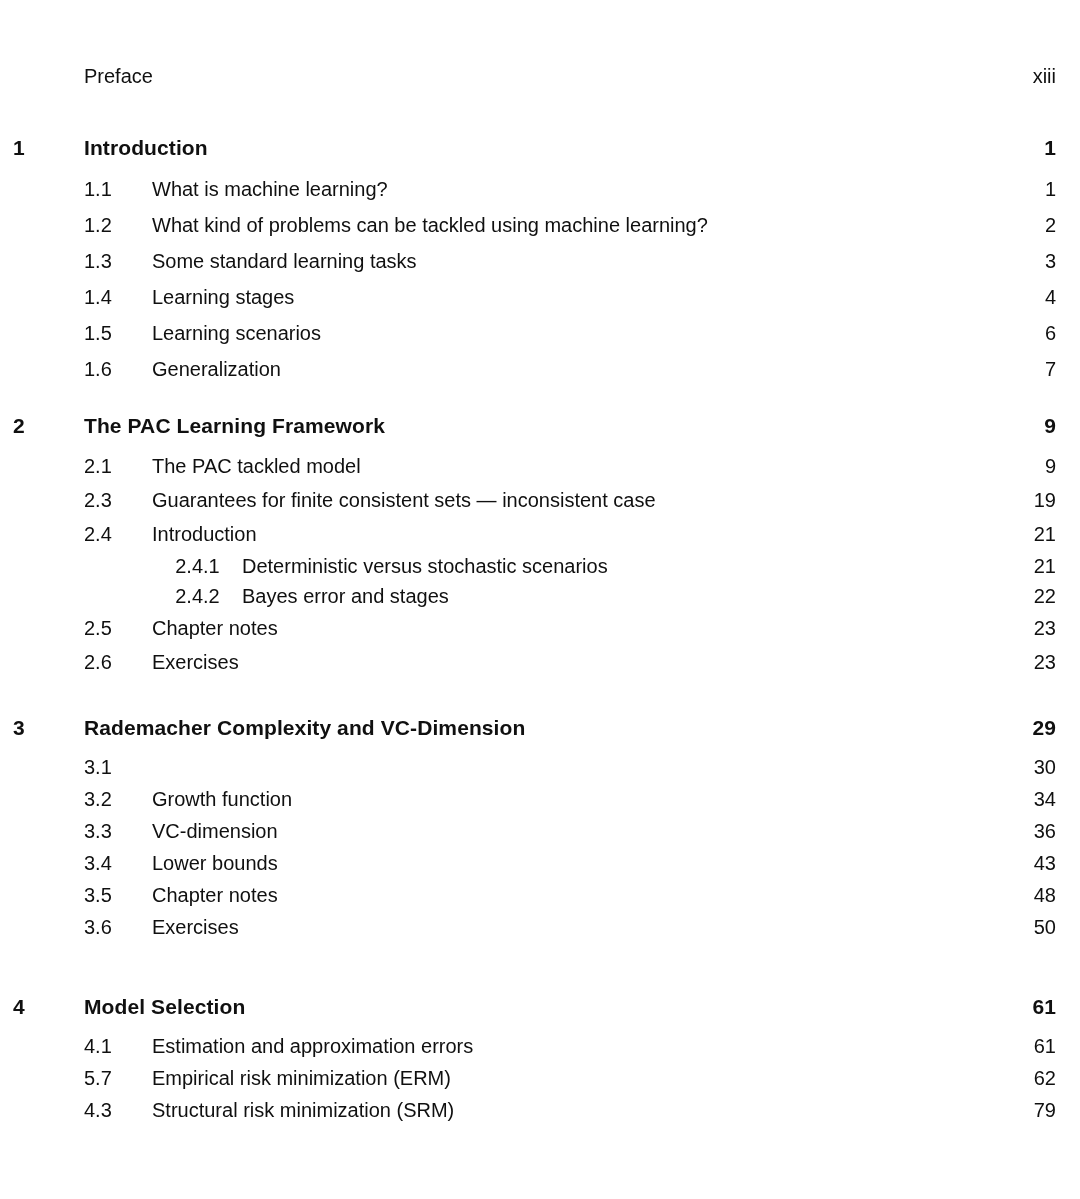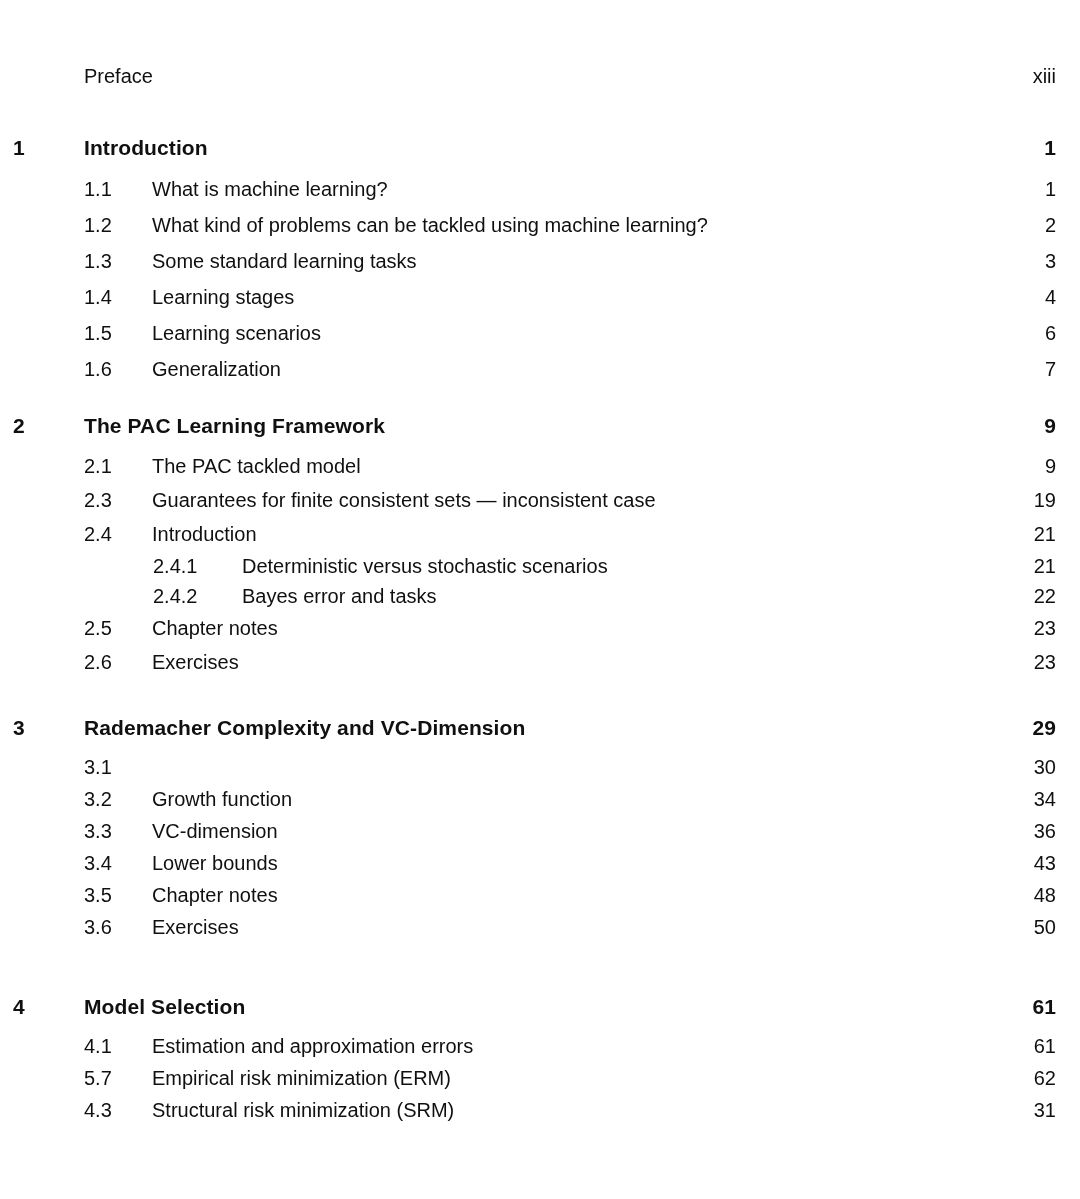--- a/index.html
+++ b/index.html
@@ -53,21 +53,21 @@
   }
   .sec .num { flex: 0 0 68px; }
 
   
   .sub {
     padding-left: 153px;
     font-size: 20px;
     height: 30px;
     line-height: 30px;
   }
-  .sub .num { flex: 0 0 89px; }
+  .sub .num { flex: 0 0 89px; text-align: center; }
 
   
   .c1 .chapter-heading { margin-top: 50px; }
   .c2 .chapter-heading { margin-top: 27px; }
   .c3 .chapter-heading { margin-top: 37px; }
   .c4 .chapter-heading { margin-top: 52px; }
   .c1 .sec { height: 36px; line-height: 36px; }
   .c2 .sec { height: 34px; line-height: 34px; }
   .c3 .sec, .c4 .sec { height: 32px; line-height: 32px; justify-content: center; }
 </style>
@@ -153,21 +153,21 @@
           <span class="page">21</span>
         </div>
         <div class="row sub">
           <span class="num">2.4.1</span>
           <span class="title">Deterministic versus stochastic scenarios</span>
           <span class="fill"></span>
           <span class="page">21</span>
         </div>
         <div class="row sub">
           <span class="num">2.4.2</span>
-          <span class="title">Bayes error and tasks</span>
+          <span class="title">Bayes error and stages</span>
           <span class="fill"></span>
           <span class="page">22</span>
         </div>
         <div class="row sec">
           <span class="num">2.5</span>
           <span class="title">Chapter notes</span>
           <span class="fill"></span>
           <span class="page">23</span>
         </div>
         <div class="row sec">
@@ -240,17 +240,17 @@
         <div class="row sec">
           <span class="num">5.7</span>
           <span class="title">Empirical risk minimization (ERM)</span>
           <span class="fill"></span>
           <span class="page">62</span>
         </div>
         <div class="row sec">
           <span class="num">4.3</span>
           <span class="title">Structural risk minimization (SRM)</span>
           <span class="fill"></span>
-          <span class="page">31</span>
+          <span class="page">79</span>
         </div>
       </div>
     </div>
   </div>
 
 </body></html>

